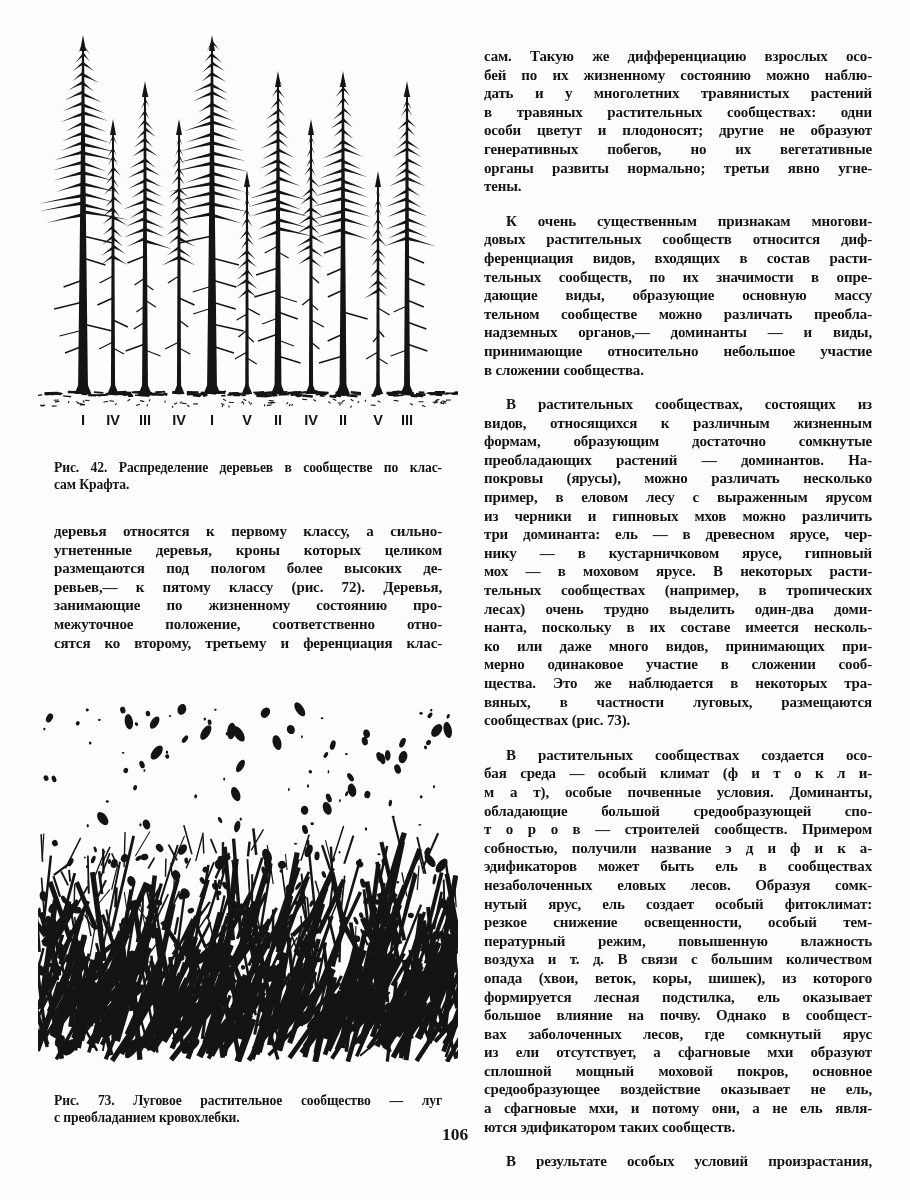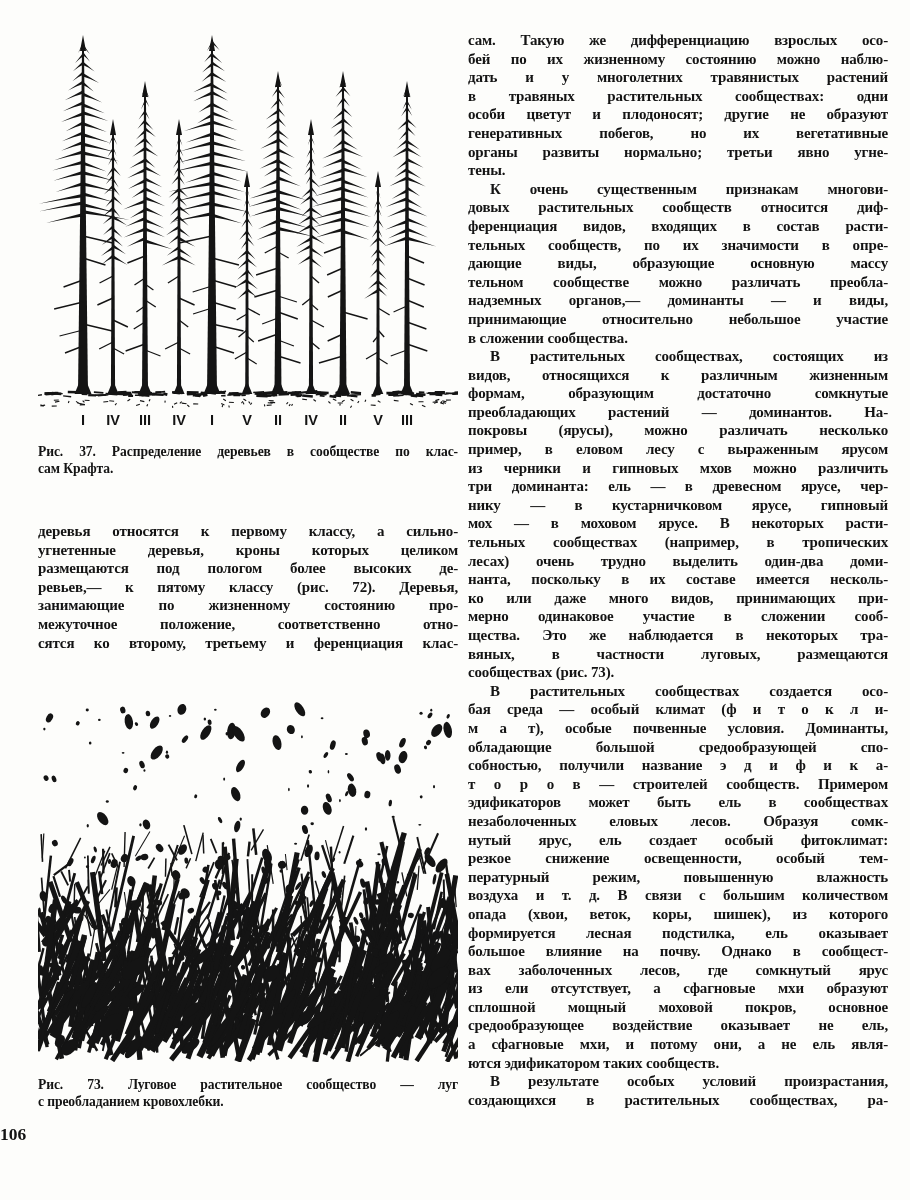--- a/index.html
+++ b/index.html
@@ -4,22 +4,22 @@
 <style>
   html,body{margin:0;padding:0;background:#ffffff;}
   .page{position:relative;width:910px;height:1200px;background:#fdfdfb;
         font-family:"Liberation Serif", serif;color:#141414;overflow:hidden;}
   .abs{position:absolute;}
   .bodytext{font-size:15px;line-height:18.6px;font-weight:bold;letter-spacing:-0.15px;}
   .caption{font-size:13.6px;line-height:17px;font-weight:bold;letter-spacing:-0.1px;}
   .line{text-align:justify;text-align-last:justify;}
   .line.last{text-align-last:left;}
   .line.indent{text-indent:22px;}
-  .para{margin:0;font-family:Liberation Serif, serif;}
-  .pagenum{position:absolute;top:1124px;left:0;width:910px;text-align:left;
+  .para{margin:16px;font-family:Liberation Serif, serif;}
+  .pagenum{position:absolute;top:1124px;left:0;width:910px;text-align:center;
            font-weight:bold;font-size:17.5px;}
   svg{display:block;}
 </style>
 </head>
 <body>
 
 <div class="page">
 
   <svg id="fig72" class="abs" style="left:38px;top:26px;" width="420" height="404" viewBox="0 0 420 404">
       <g>
@@ -713,26 +713,26 @@
       <text x="209" y="399" text-anchor="middle" font-family="&quot;Liberation Sans&quot;, sans-serif" font-size="14.5" font-weight="bold" fill="#141414">V</text>
       <text x="240" y="399" text-anchor="middle" font-family="&quot;Liberation Sans&quot;, sans-serif" font-size="14.5" font-weight="bold" fill="#141414">II</text>
       <text x="273" y="399" text-anchor="middle" font-family="&quot;Liberation Sans&quot;, sans-serif" font-size="14.5" font-weight="bold" fill="#141414">IV</text>
       <text x="305" y="399" text-anchor="middle" font-family="&quot;Liberation Sans&quot;, sans-serif" font-size="14.5" font-weight="bold" fill="#141414">II</text>
       <text x="340" y="399" text-anchor="middle" font-family="&quot;Liberation Sans&quot;, sans-serif" font-size="14.5" font-weight="bold" fill="#141414">V</text>
       <text x="369" y="399" text-anchor="middle" font-family="&quot;Liberation Sans&quot;, sans-serif" font-size="14.5" font-weight="bold" fill="#141414">III</text>
     </svg>
 
   <div class="abs caption" style="left:38px;top:443px;width:420px;">
       <div class="para">
-        <div class="line">Рис. 37. Распределение деревьев в сообществе по клас-</div>
+        <div class="line">Рис. 42. Распределение деревьев в сообществе по клас-</div>
         <div class="line last">сам Крафта.</div>
       </div>
     </div>
 
-  <div class="abs bodytext" style="left:38px;top:522px;width:420px;">
+  <div class="abs bodytext" style="left:38px;top:506px;width:420px;">
       <div class="para">
         <div class="line">деревья относятся к первому классу, а сильно-</div>
         <div class="line">угнетенные деревья, кроны которых целиком</div>
         <div class="line">размещаются под пологом более высоких де-</div>
         <div class="line">ревьев,— к пятому классу (рис. 72). Деревья,</div>
         <div class="line">занимающие по жизненному состоянию про-</div>
         <div class="line">межуточное положение, соответственно отно-</div>
         <div class="line">сятся ко второму, третьему и ференциация клас-</div>
       </div>
     </div>
@@ -1642,39 +1642,38 @@
         <div class="line">мерно одинаковое участие в сложении сооб-</div>
         <div class="line">щества. Это же наблюдается в некоторых тра-</div>
         <div class="line">вяных, в частности луговых, размещаются</div>
         <div class="line last">сообществах (рис. 73).</div>
       </div>
       <div class="para">
         <div class="line indent">В растительных сообществах создается осо-</div>
         <div class="line">бая среда — особый климат (ф&nbsp;и&nbsp;т&nbsp;о&nbsp;к&nbsp;л&nbsp;и-</div>
         <div class="line">м&nbsp;а&nbsp;т), особые почвенные условия. Доминанты,</div>
         <div class="line">обладающие большой средообразующей спо-</div>
+        <div class="line">т&nbsp;о&nbsp;р&nbsp;о&nbsp;в — строителей сообществ. Примером</div>
         <div class="line">собностью, получили название э&nbsp;д&nbsp;и&nbsp;ф&nbsp;и&nbsp;к&nbsp;а-</div>
-        <div class="line">т&nbsp;о&nbsp;р&nbsp;о&nbsp;в — строителей сообществ. Примером</div>
         <div class="line">эдификаторов может быть ель в сообществах</div>
         <div class="line">незаболоченных еловых лесов. Образуя сомк-</div>
         <div class="line">нутый ярус, ель создает особый фитоклимат:</div>
         <div class="line">резкое снижение освещенности, особый тем-</div>
         <div class="line">пературный режим, повышенную влажность</div>
         <div class="line">воздуха и т. д. В связи с большим количеством</div>
         <div class="line">опада (хвои, веток, коры, шишек), из которого</div>
         <div class="line">формируется лесная подстилка, ель оказывает</div>
         <div class="line">большое влияние на почву. Однако в сообщест-</div>
         <div class="line">вах заболоченных лесов, где сомкнутый ярус</div>
         <div class="line">из ели отсутствует, а сфагновые мхи образуют</div>
         <div class="line">сплошной мощный моховой покров, основное</div>
         <div class="line">средообразующее воздействие оказывает не ель,</div>
         <div class="line">а сфагновые мхи, и потому они, а не ель явля-</div>
         <div class="line last">ются эдификатором таких сообществ.</div>
       </div>
       <div class="para">
         <div class="line indent">В результате особых условий произрастания,</div>
-        <div class="line">создающихся в растительных сообществах, ра-</div>
       </div>
     </div>
 
   <div class="pagenum">106</div>
 
 </div>
 
 </body></html>

